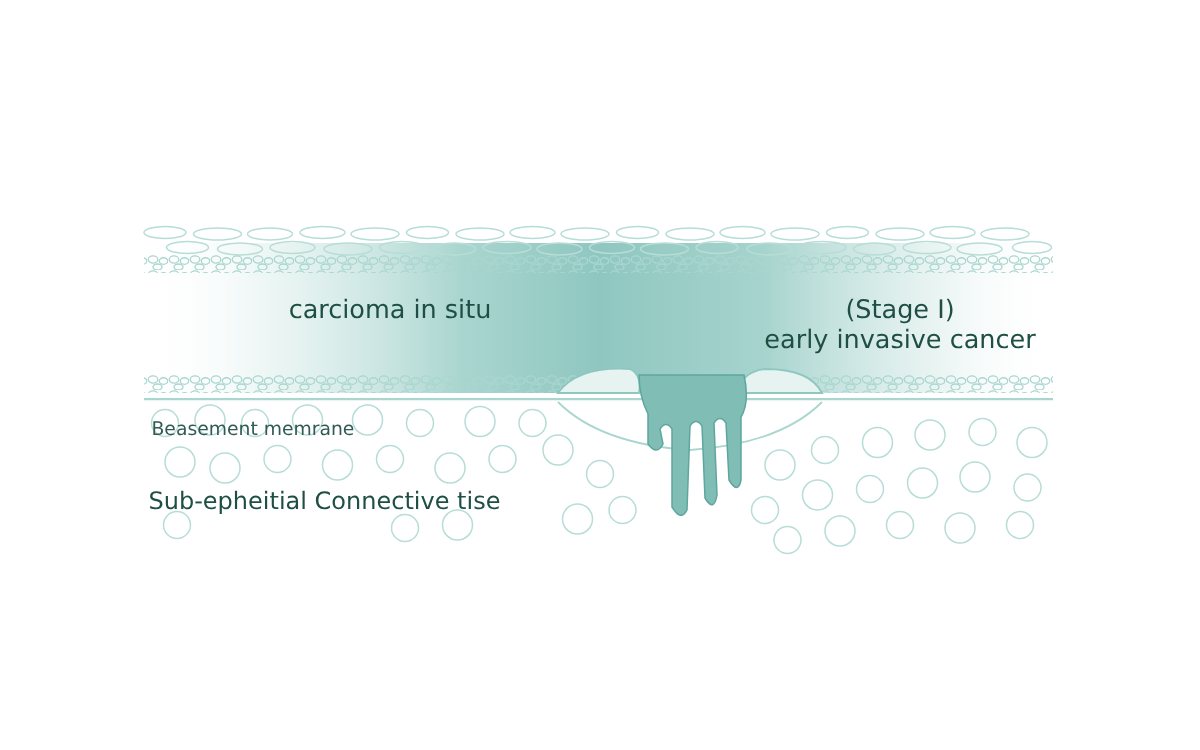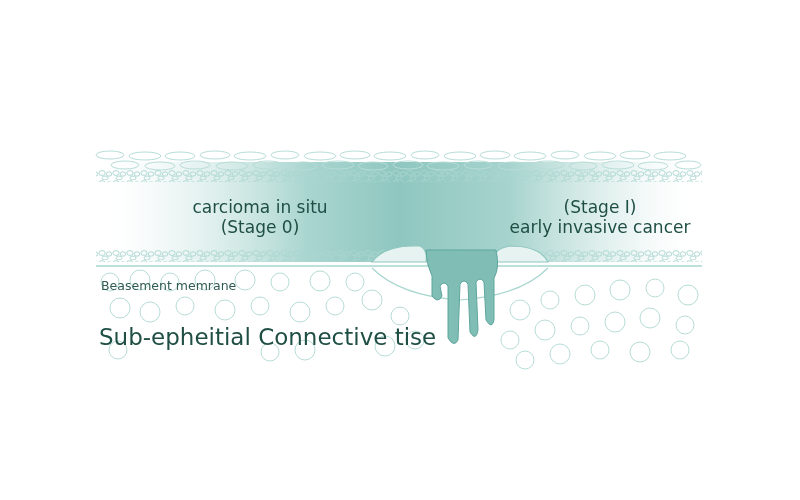--- a/index.html
+++ b/index.html
@@ -1,21 +1,21 @@
 <!DOCTYPE html>
 <html><head>
   <meta charset="utf-8">
   <style>
     html, body { margin: 0; padding: 0; background: #ffffff; }
     body { width: 800px; height: 500px; position: relative; overflow: hidden; font-family: "DejaVu Sans", sans-serif; }
     svg.diagram { position: absolute; left: 0; top: 0; }
     .label { position: absolute; color: #1f4f44; text-align: center; line-height: 1.2; }
     .stage-label { font-size: 17px; }
     .bm-label { font-size: 12.5px; color: #2f5b52; text-align: center; }
-    .ct-label { font-size: 23px; text-align: left; color: #1f4f44; }
+    .ct-label { font-size: 16px; text-align: left; color: #1f4f44; }
   </style>
 </head>
 <body>
 
 <svg class="diagram" width="800" height="500" viewBox="0 0 800 500">
   <defs>
     <linearGradient id="tumorGrad" x1="0" y1="0" x2="1" y2="0">
       <stop offset="0" stop-color="#ffffff" stop-opacity="0"></stop>
       <stop offset="0.12" stop-color="#e6f3f1" stop-opacity="0.6"></stop>
       <stop offset="0.35" stop-color="#a9d5cf"></stop>
@@ -121,21 +121,20 @@
     <circle cx="525" cy="360" r="9"></circle>
       <circle cx="560" cy="354" r="10"></circle>
       <circle cx="600" cy="350" r="9"></circle>
     <circle cx="640" cy="352" r="10"></circle>
       <circle cx="680" cy="350" r="9"></circle>
   </g>
 </svg>
 
 <div class="label stage-label" style="left:160px; top:197px; width:200px;">
   <div>carcioma in situ</div>
-  <div>(Stage 0)</div>
 </div>
 
 <div class="label stage-label" style="left:490px; top:197px; width:220px;">
   <div>(Stage I)</div>
   <div>early invasive cancer</div>
 </div>
 
 <div class="label bm-label" style="left:101px; top:278px;">Beasement memrane</div>
 
 <div class="label ct-label" style="left:99px; top:324px;">Sub-epheitial Connective tise</div>

